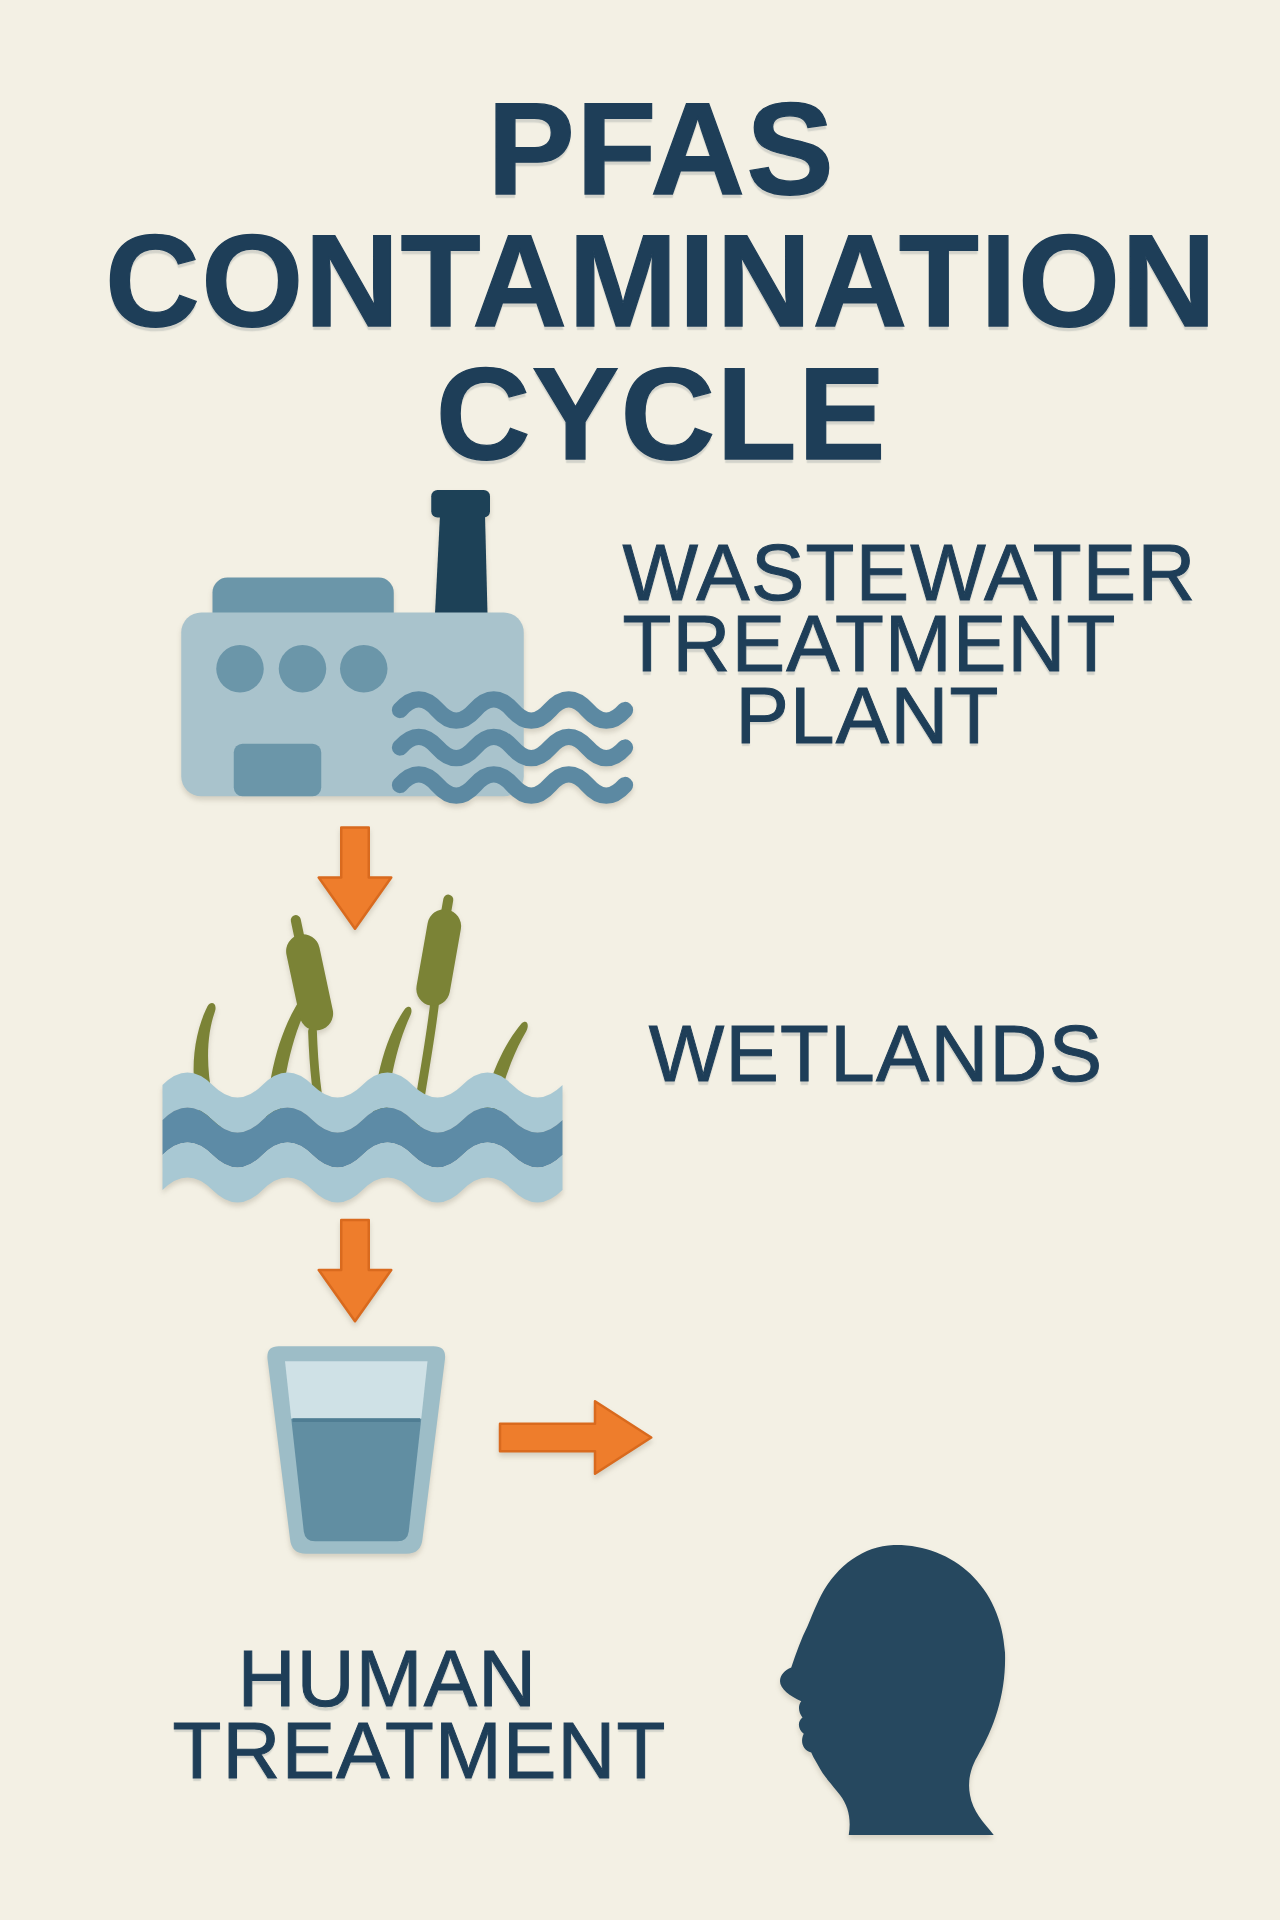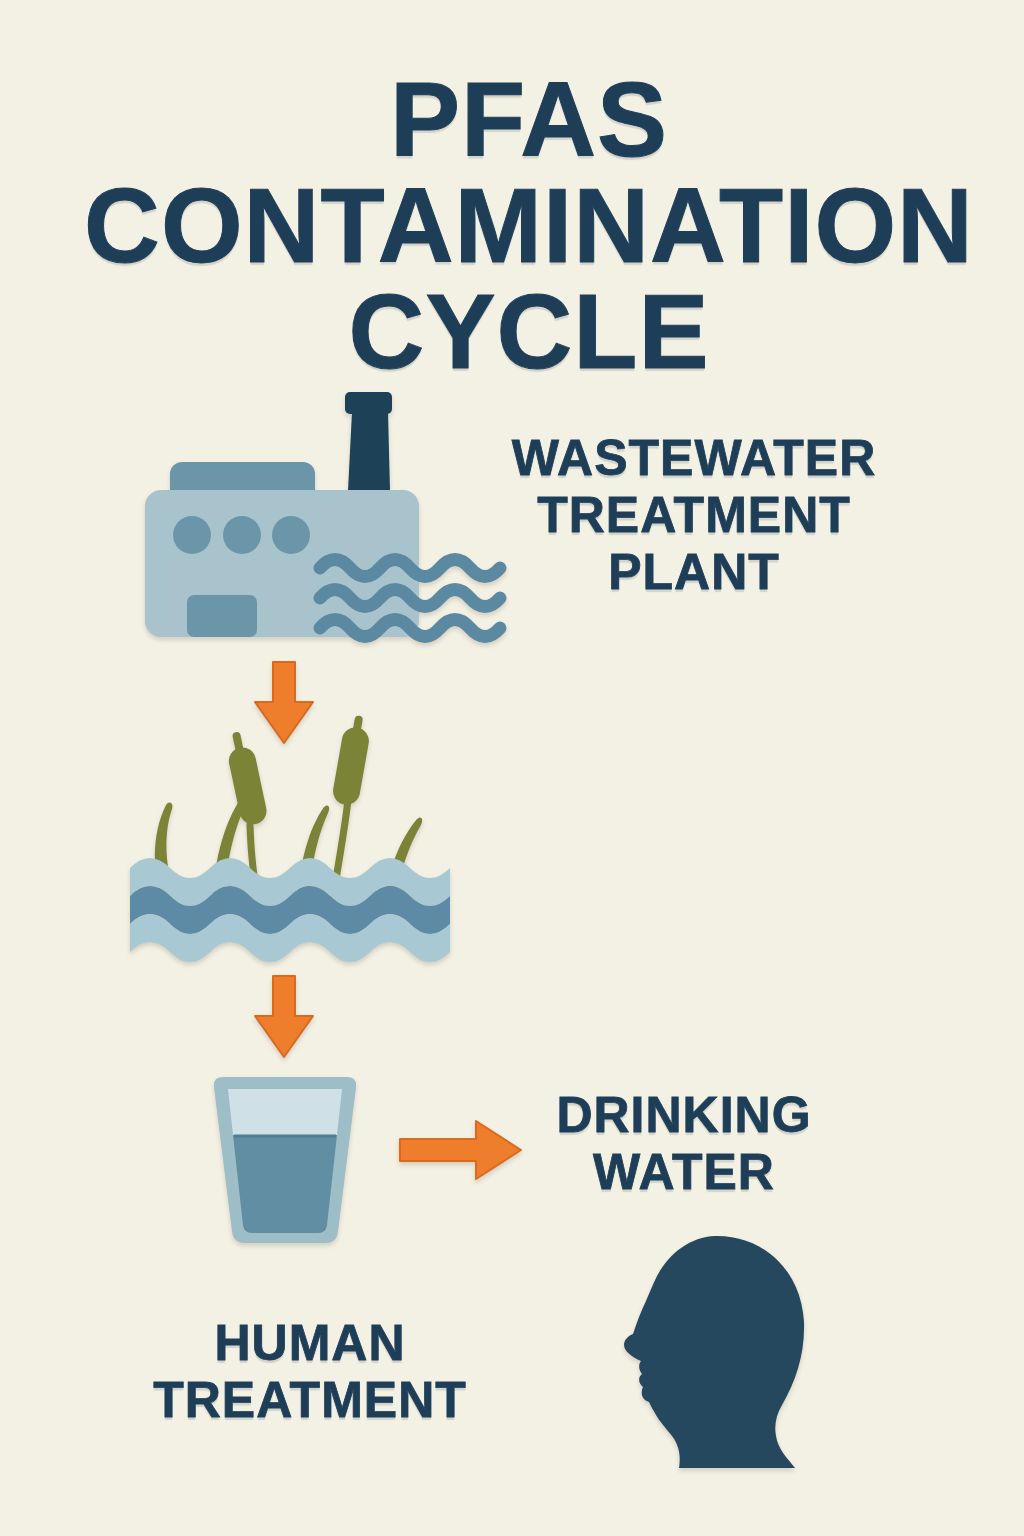--- a/index.html
+++ b/index.html
@@ -16,21 +16,21 @@
     text-align:center;
     font-size:105px;line-height:106px;font-weight:700;
     letter-spacing:1px;
     color:var(--text,#1e3e58);
     -webkit-text-stroke:1px var(--text,#1e3e58);
     text-shadow:0 3px 1px rgba(43,61,74,0.16);
   }
   .label{
     position:absolute;
     text-align:center;
-    font-size:50px;line-height:57px;font-weight:700;
+    font-size:64px;line-height:57px;font-weight:400;
     letter-spacing:1px;
     color:var(--text,#1e3e58);
     -webkit-text-stroke:0.8px var(--text,#1e3e58);
     text-shadow:0 3px 1px rgba(43,61,74,0.16);
   }
   .lbl-wwtp{left:498px;top:430px;width:392px;}
   .lbl-wetlands{left:519px;top:815px;width:344px;}
   .lbl-drinking{left:534px;top:1087px;width:300px;}
   .lbl-human{left:138px;top:1315px;width:344px;}
   .icon{position:absolute;overflow:visible;
@@ -87,36 +87,36 @@
         <rect x="225" y="-10" width="8" height="22" rx="4"></rect>
         <rect x="216" y="2" width="27" height="78" rx="13.5"></rect>
       </g>
     </g>
     <g>
       <path style="fill:var(--water_light)" d="M8,143 q20,-20 40,0 q20,20 40,0 q20,-20 40,0 q20,20 40,0 q20,-20 40,0 q20,20 40,0 q20,-20 40,0 q20,20 40,0 L328,171 q-20,20 -40,0 q-20,-20 -40,0 q-20,20 -40,0 q-20,-20 -40,0 q-20,20 -40,0 q-20,-20 -40,0 q-20,20 -40,0 q-20,-20 -40,0 Z"></path>
       <path style="fill:var(--water_dark)" d="M8,171 q20,-20 40,0 q20,20 40,0 q20,-20 40,0 q20,20 40,0 q20,-20 40,0 q20,20 40,0 q20,-20 40,0 q20,20 40,0 L328,199 q-20,20 -40,0 q-20,-20 -40,0 q-20,20 -40,0 q-20,-20 -40,0 q-20,20 -40,0 q-20,-20 -40,0 q-20,20 -40,0 q-20,-20 -40,0 Z"></path>
       <path style="fill:var(--water_light)" d="M8,199 q20,-20 40,0 q20,20 40,0 q20,-20 40,0 q20,20 40,0 q20,-20 40,0 q20,20 40,0 q20,-20 40,0 q20,20 40,0 L328,227 q-20,20 -40,0 q-20,-20 -40,0 q-20,20 -40,0 q-20,-20 -40,0 q-20,20 -40,0 q-20,-20 -40,0 q-20,20 -40,0 q-20,-20 -40,0 Z"></path>
     </g>
   </svg>
+  <div class="label lbl-wetlands">WETLANDS</div>
 
   <svg class="icon arrow2" width="64" height="86" viewBox="0 0 64 86">
     <polygon points="21,2 43,2 43,42 61,42 32,83 3,42 21,42" style="fill:var(--arrow);stroke:var(--arrow_border)" stroke-width="2" stroke-linejoin="round"></polygon>
   </svg>
 
   <svg class="icon glass" width="160" height="175" viewBox="0 0 160 175">
     <path d="M18,4 H142 Q152,4 151,14 L133,158 Q132,170 120,170 H40 Q28,170 27,158 L9,14 Q8,4 18,4 Z" style="fill:var(--glass_rim)"></path>
     <polygon points="23,16 137,16 132,62 28,62" style="fill:var(--glass_empty)"></polygon>
     <path d="M28,62 H132 L122,152 Q121,160 113,160 H47 Q39,160 38,152 Z" style="fill:var(--glass_water)"></path>
     <path d="M29,63 H131" style="stroke:var(--glass_water_edge)" stroke-width="3"></path>
   </svg>
 
   <svg class="icon arrow-right" width="126" height="66" viewBox="0 0 126 66">
     <polygon points="2,22 78,22 78,4 123,33 78,62 78,44 2,44" style="fill:var(--arrow);stroke:var(--arrow_border)" stroke-width="2" stroke-linejoin="round"></polygon>
   </svg>
-  <div class="label lbl-drinking">DRINKING WATER</div>
 
   <svg class="icon head" width="200" height="242" viewBox="0 0 200 242">
     <path style="fill:var(--head)" d="M100,6
          C146,5 186,38 189,92
          C190,124 181,151 167,175
          C161,185 159,196 161,206
          C163,219 172,228 180,238
          L64,238
          C66,226 64,215 57,206
          C50,197 45,192 41,185

